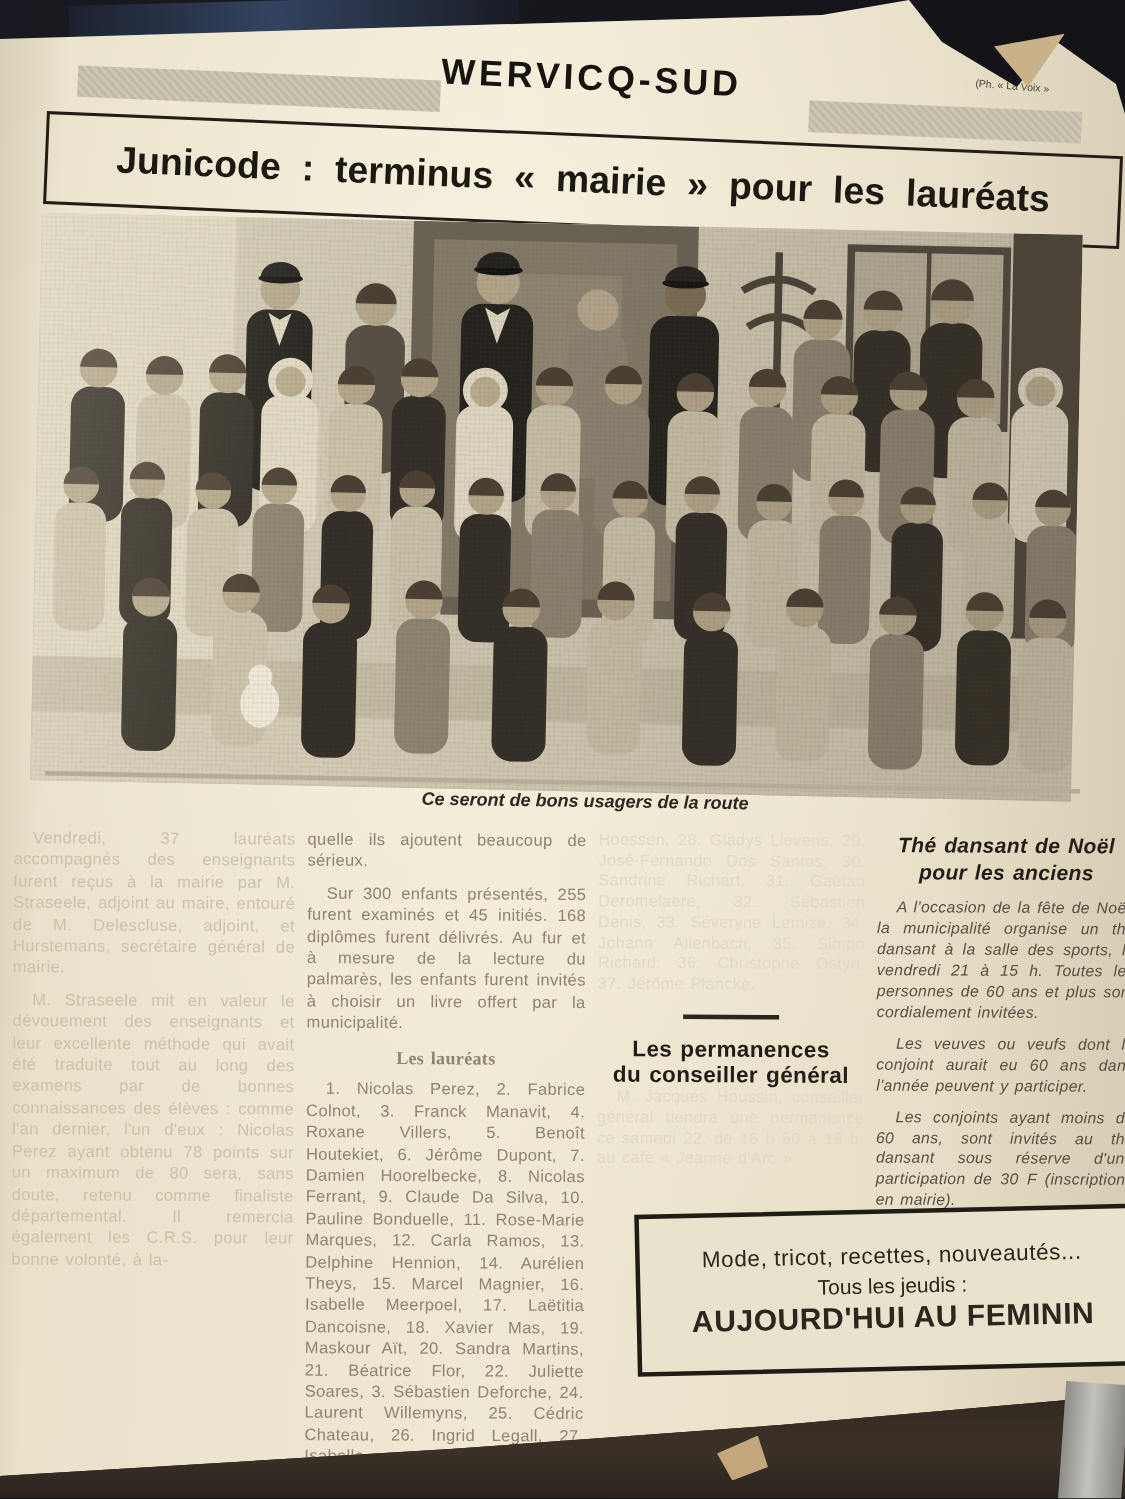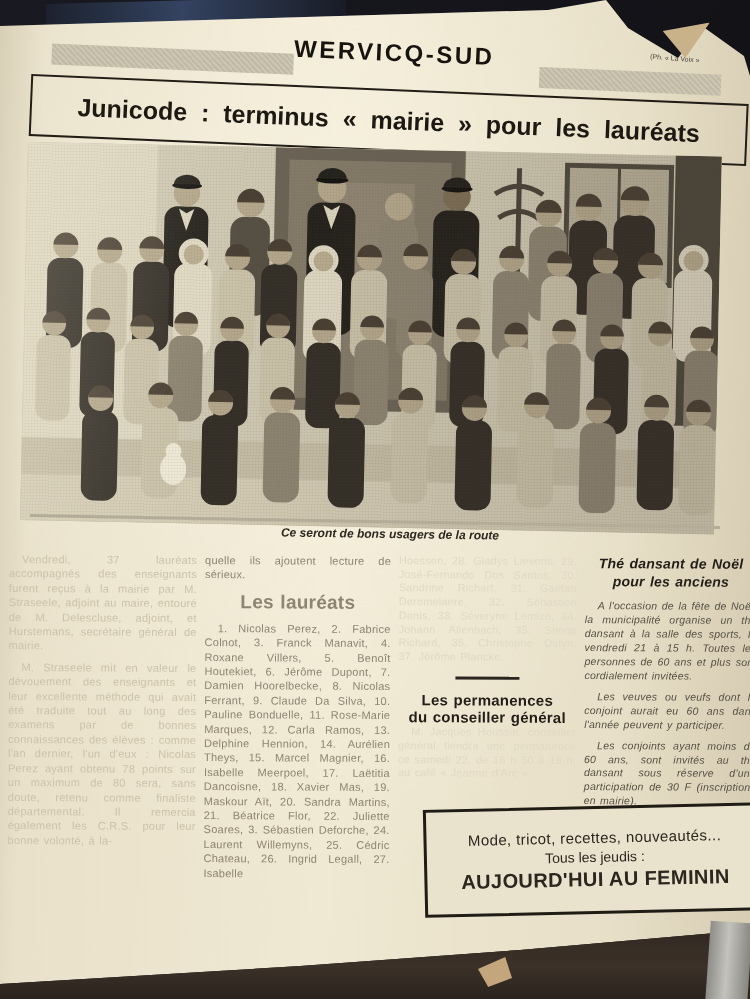--- a/index.html
+++ b/index.html
@@ -65,21 +65,21 @@
   .cols{position:absolute;left:0;top:554px;width:764px;height:410px;transform:rotate(.3deg);
         color:#2f2a22;}
   .col{position:absolute;top:0;text-align:justify;font-size:11px;line-height:1.31;
        letter-spacing:.25px;word-spacing:1px;}
   .col p{margin:0 0 7px;text-indent:13px;}
   .col p.noindent{text-indent:0;}
   .c1{left:8px;width:188px;}
   .c2{left:204px;width:186px;}
   .c3{left:398px;width:178px;font-size:10.8px;line-height:1.27;}
   .c4{left:584px;width:172px;font-size:10.5px;line-height:1.33;font-style:italic;}
-  .h-laureats{text-align:center;font-weight:bold;font-size:19px;margin:8px 0 6px;}
+  .h-laureats{text-align:center;font-weight:bold;font-size:12px;margin:8px 0 6px;font-family:Liberation Serif, serif;}
   .perm-rule{width:64px;height:3px;background:#2a261f;margin:12px auto 12px;}
   .perm-h{text-align:center;font-weight:bold;font-size:15px;line-height:1.15;color:#221e17;}
   .perm-body{margin-top:8px;}
   .dans-h{text-align:center;font-weight:bold;font-style:italic;font-size:14px;line-height:1.25;
           color:#221e17;margin-bottom:9px;}
   
   .adbox{position:absolute;left:424px;top:806px;width:336px;height:102px;
          border:3px solid #1f1b15;background:#e9e2cc;transform:rotate(-1.3deg);
          display:flex;flex-direction:column;align-items:center;justify-content:center;
          gap:3px;color:#2b261e;}
@@ -220,21 +220,22 @@
     <div class="caption">Ce seront de bons usagers de la route</div>
 
     <div class="cols">
 
       <div class="col c1">
         <p>Vendredi, 37 lauréats accompagnés des enseignants furent reçus à la mairie par M. Straseele, adjoint au maire, entouré de M. Delescluse, adjoint, et Hurstemans, secrétaire général de mairie.</p>
         <p>M. Straseele mit en valeur le dévouement des enseignants et leur excellente méthode qui avait été traduite tout au long des examens par de bonnes connaissances des élèves : comme l'an dernier, l'un d'eux : Nicolas Perez ayant obtenu 78 points sur un maximum de 80 sera, sans doute, retenu comme finaliste départemental. Il remercia également les C.R.S. pour leur bonne volonté, à la-</p>
       </div>
 
       <div class="col c2">
-        <p class="noindent">quelle ils ajoutent lecture de sérieux.</p>
+        <p class="noindent">quelle ils ajoutent beaucoup de sérieux.</p>
+        <p>Sur 300 enfants présentés, 255 furent examinés et 45 initiés. 168 diplômes furent délivrés. Au fur et à mesure de la lecture du palmarès, les enfants furent invités à choisir un livre offert par la municipalité.</p>
         <div class="h-laureats">Les lauréats</div>
         <p>1. Nicolas Perez, 2. Fabrice Colnot, 3. Franck Manavit, 4. Roxane Villers, 5. Benoît Houtekiet, 6. Jérôme Dupont, 7. Damien Hoorelbecke, 8. Nicolas Ferrant, 9. Claude Da Silva, 10. Pauline Bonduelle, 11. Rose-Marie Marques, 12. Carla Ramos, 13. Delphine Hennion, 14. Aurélien Theys, 15. Marcel Magnier, 16. Isabelle Meerpoel, 17. Laëtitia Dancoisne, 18. Xavier Mas, 19. Maskour Aït, 20. Sandra Martins, 21. Béatrice Flor, 22. Juliette Soares, 3. Sébastien Deforche, 24. Laurent Willemyns, 25. Cédric Chateau, 26. Ingrid Legall, 27. Isabelle</p>
       </div>
 
       <div class="col c3">
         <p class="noindent">Hoessen, 28. Gladys Lievens, 29. José-Fernando Dos Santos, 30. Sandrine Richart, 31. Gaëtan Deromelaere, 32. Sébastien Denis, 33. Séveryne Lemize, 34. Johann Allenbach, 35. Simon Richard, 36. Christophe Ostyn, 37. Jérôme Plancke.</p>
         <div class="perm-rule"></div>
         <div class="perm-h">Les permanences</div>
         <div class="perm-h">du conseiller général</div>
         <p class="perm-body">M. Jacques Houssin, conseiller général tiendra une permanence ce samedi 22, de 16 h 50 à 18 h, au café « Jeanne d'Arc ».</p>

